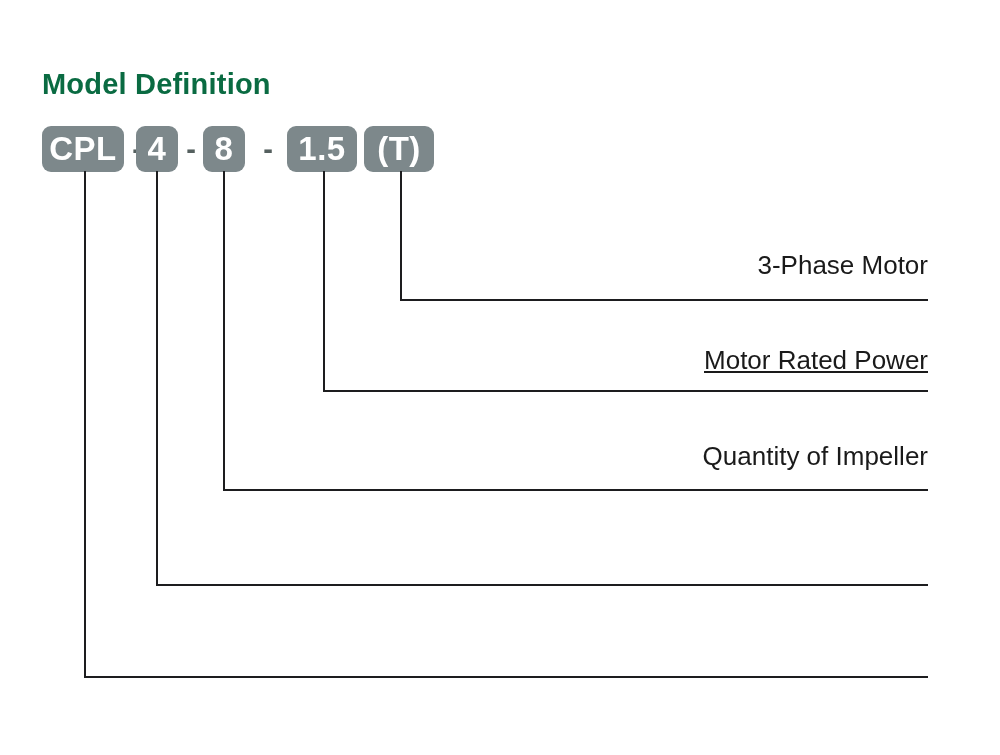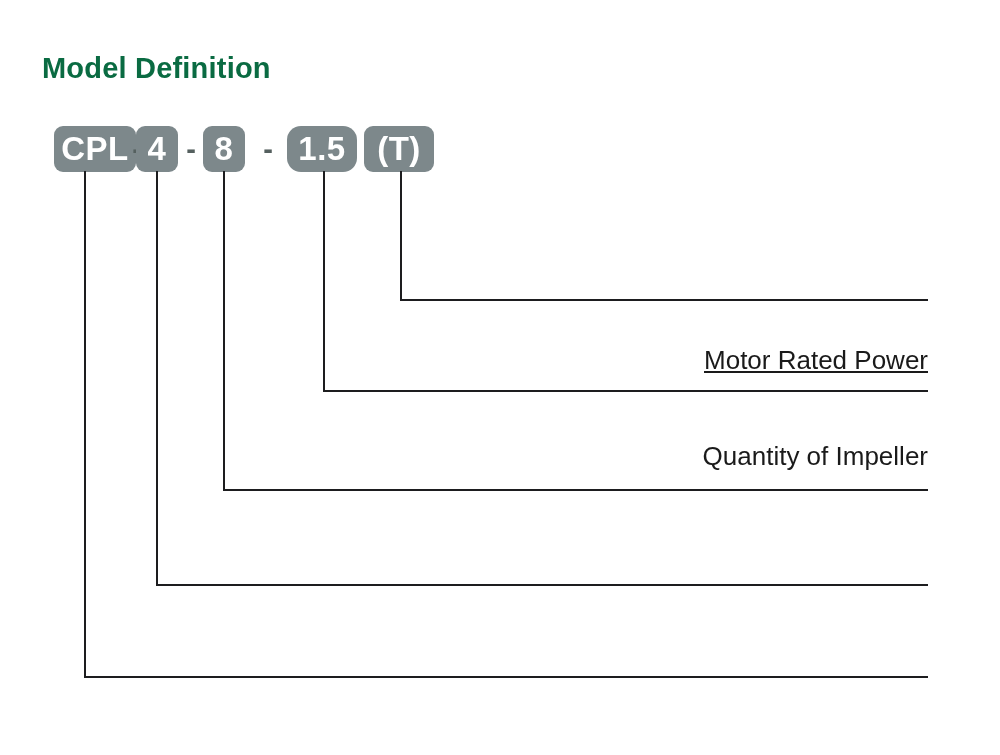--- a/index.html
+++ b/index.html
@@ -13,21 +13,21 @@
     height: 755px;
     background: #ffffff;
     font-family: "Liberation Sans", sans-serif;
     overflow: hidden;
   }
 
   
   #title {
     position: absolute;
     left: 42px;
-    top: 52px;
+    top: 68px;
     font-size: 29px;
     font-weight: bold;
     color: #0a6b42;
     letter-spacing: 0.2px;
     white-space: nowrap;
   }
 
   
   #code-row {
     position: absolute;
@@ -89,45 +89,46 @@
   }
 </style>
 </head>
 <body>
 
 <div id="page">
 
   <div id="title">Model Definition</div>
 
   <div id="code-row">
-    <div class="badge" style="left:0px;  width:82px;margin-left:12px;">CPL</div>
+    <div class="badge" style="left:0px;  width:82px;">CPL</div>
     <div class="dash" style="left:84px; width:22px;">-</div>
     <div class="badge" style="left:94px; width:42px;">4</div>
     <div class="dash" style="left:138px;width:22px;">-</div>
     <div class="badge" style="left:161px;width:42px;">8</div>
     <div class="dash" style="left:207px;width:38px;">-</div>
-    <div class="badge" style="left:245px;width:70px;border-radius:14px;">1.5</div>
+    <div class="badge" style="left:245px;width:70px;">1.5</div>
     <div class="badge" style="left:322px;width:70px;">(T)</div>
   </div>
 
   <div class="vline" style="left:400px; top:171px; height:130px;"></div>
   <div class="hline" style="left:400px; top:299px; width:528px;"></div>
 
   <div class="vline" style="left:323px; top:171px; height:221px;"></div>
   <div class="hline" style="left:323px; top:390px; width:605px;"></div>
 
   <div class="vline" style="left:223px; top:171px; height:320px;"></div>
   <div class="hline" style="left:223px; top:489px; width:705px;"></div>
 
   <div class="vline" style="left:156px; top:171px; height:415px;"></div>
   <div class="hline" style="left:156px; top:584px; width:772px;"></div>
 
   <div class="vline" style="left:84px; top:171px; height:507px;"></div>
   <div class="hline" style="left:84px; top:676px; width:844px;"></div>
 
+  <div class="label" style="left:428px; top:250px; width:500px;">3-Phase Motor</div>
 
   <div class="label" style="left:428px; top:345px; width:500px;text-decoration:underline;">Motor Rated Power</div>
 
   <div class="label" style="left:428px; top:441px; width:500px;">Quantity of Impeller</div>
 
 
   <div class="label" style="left:328px; top:596px; width:600px;">
   </div>
 
 </div>

